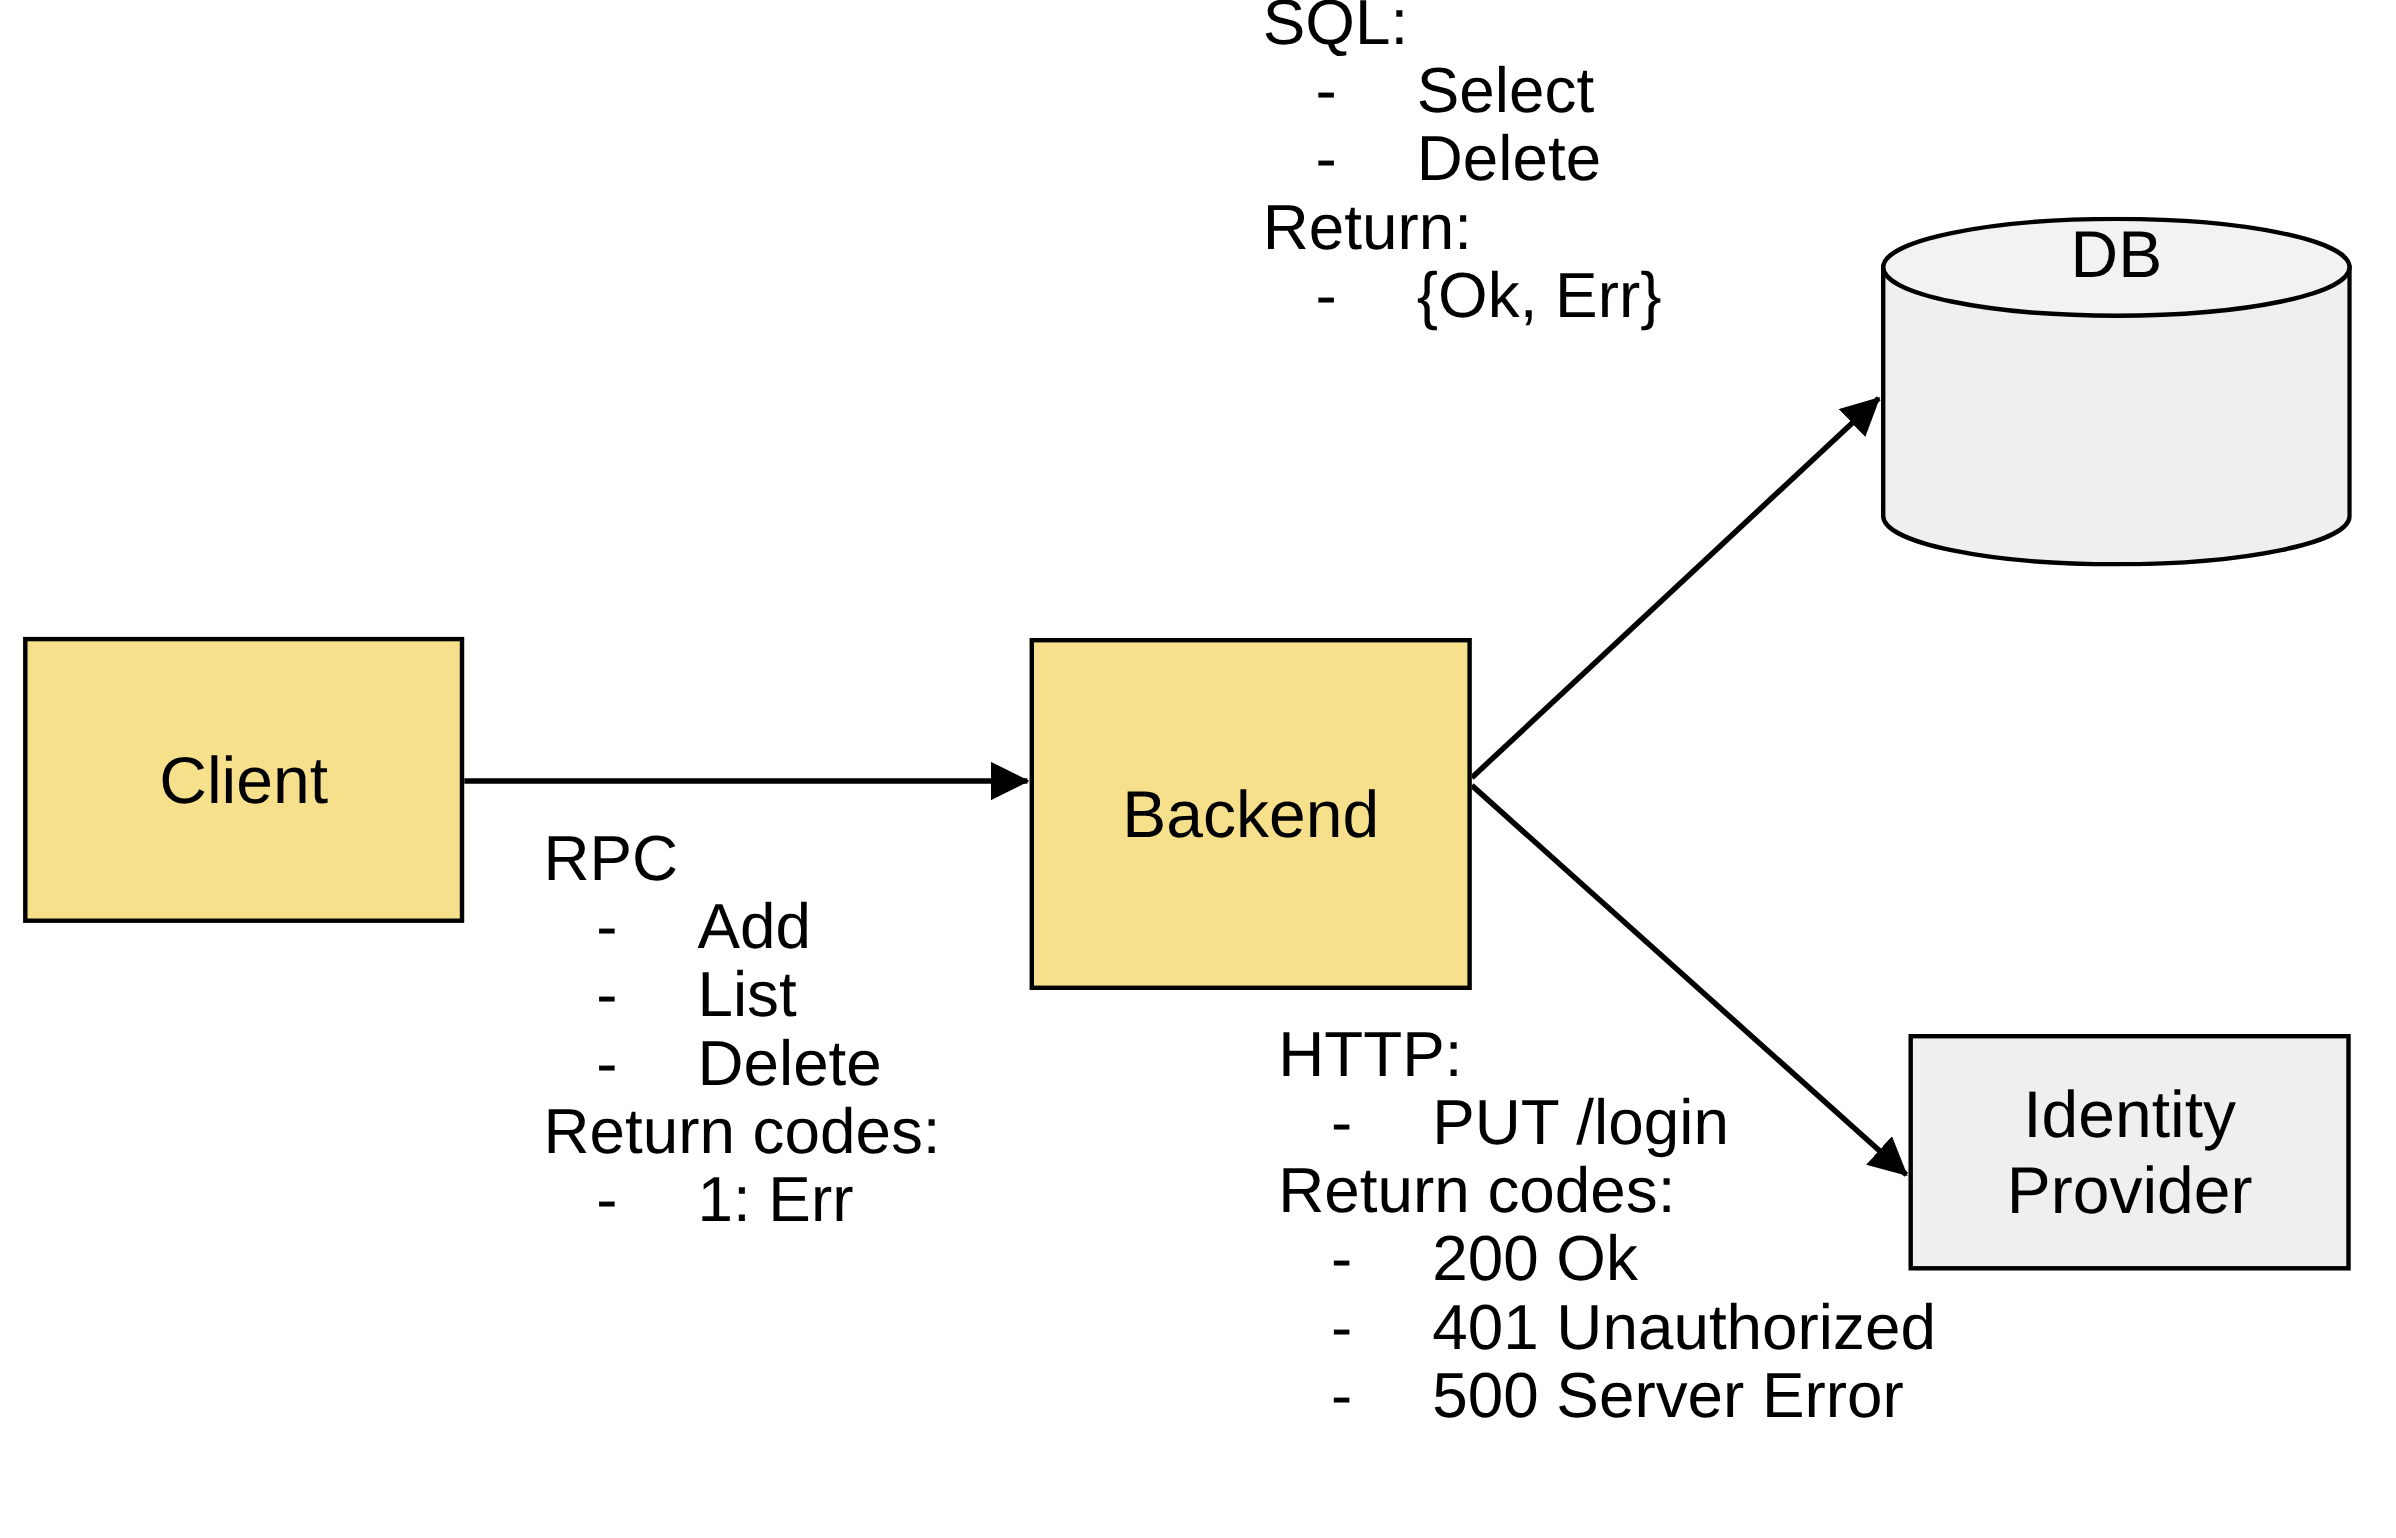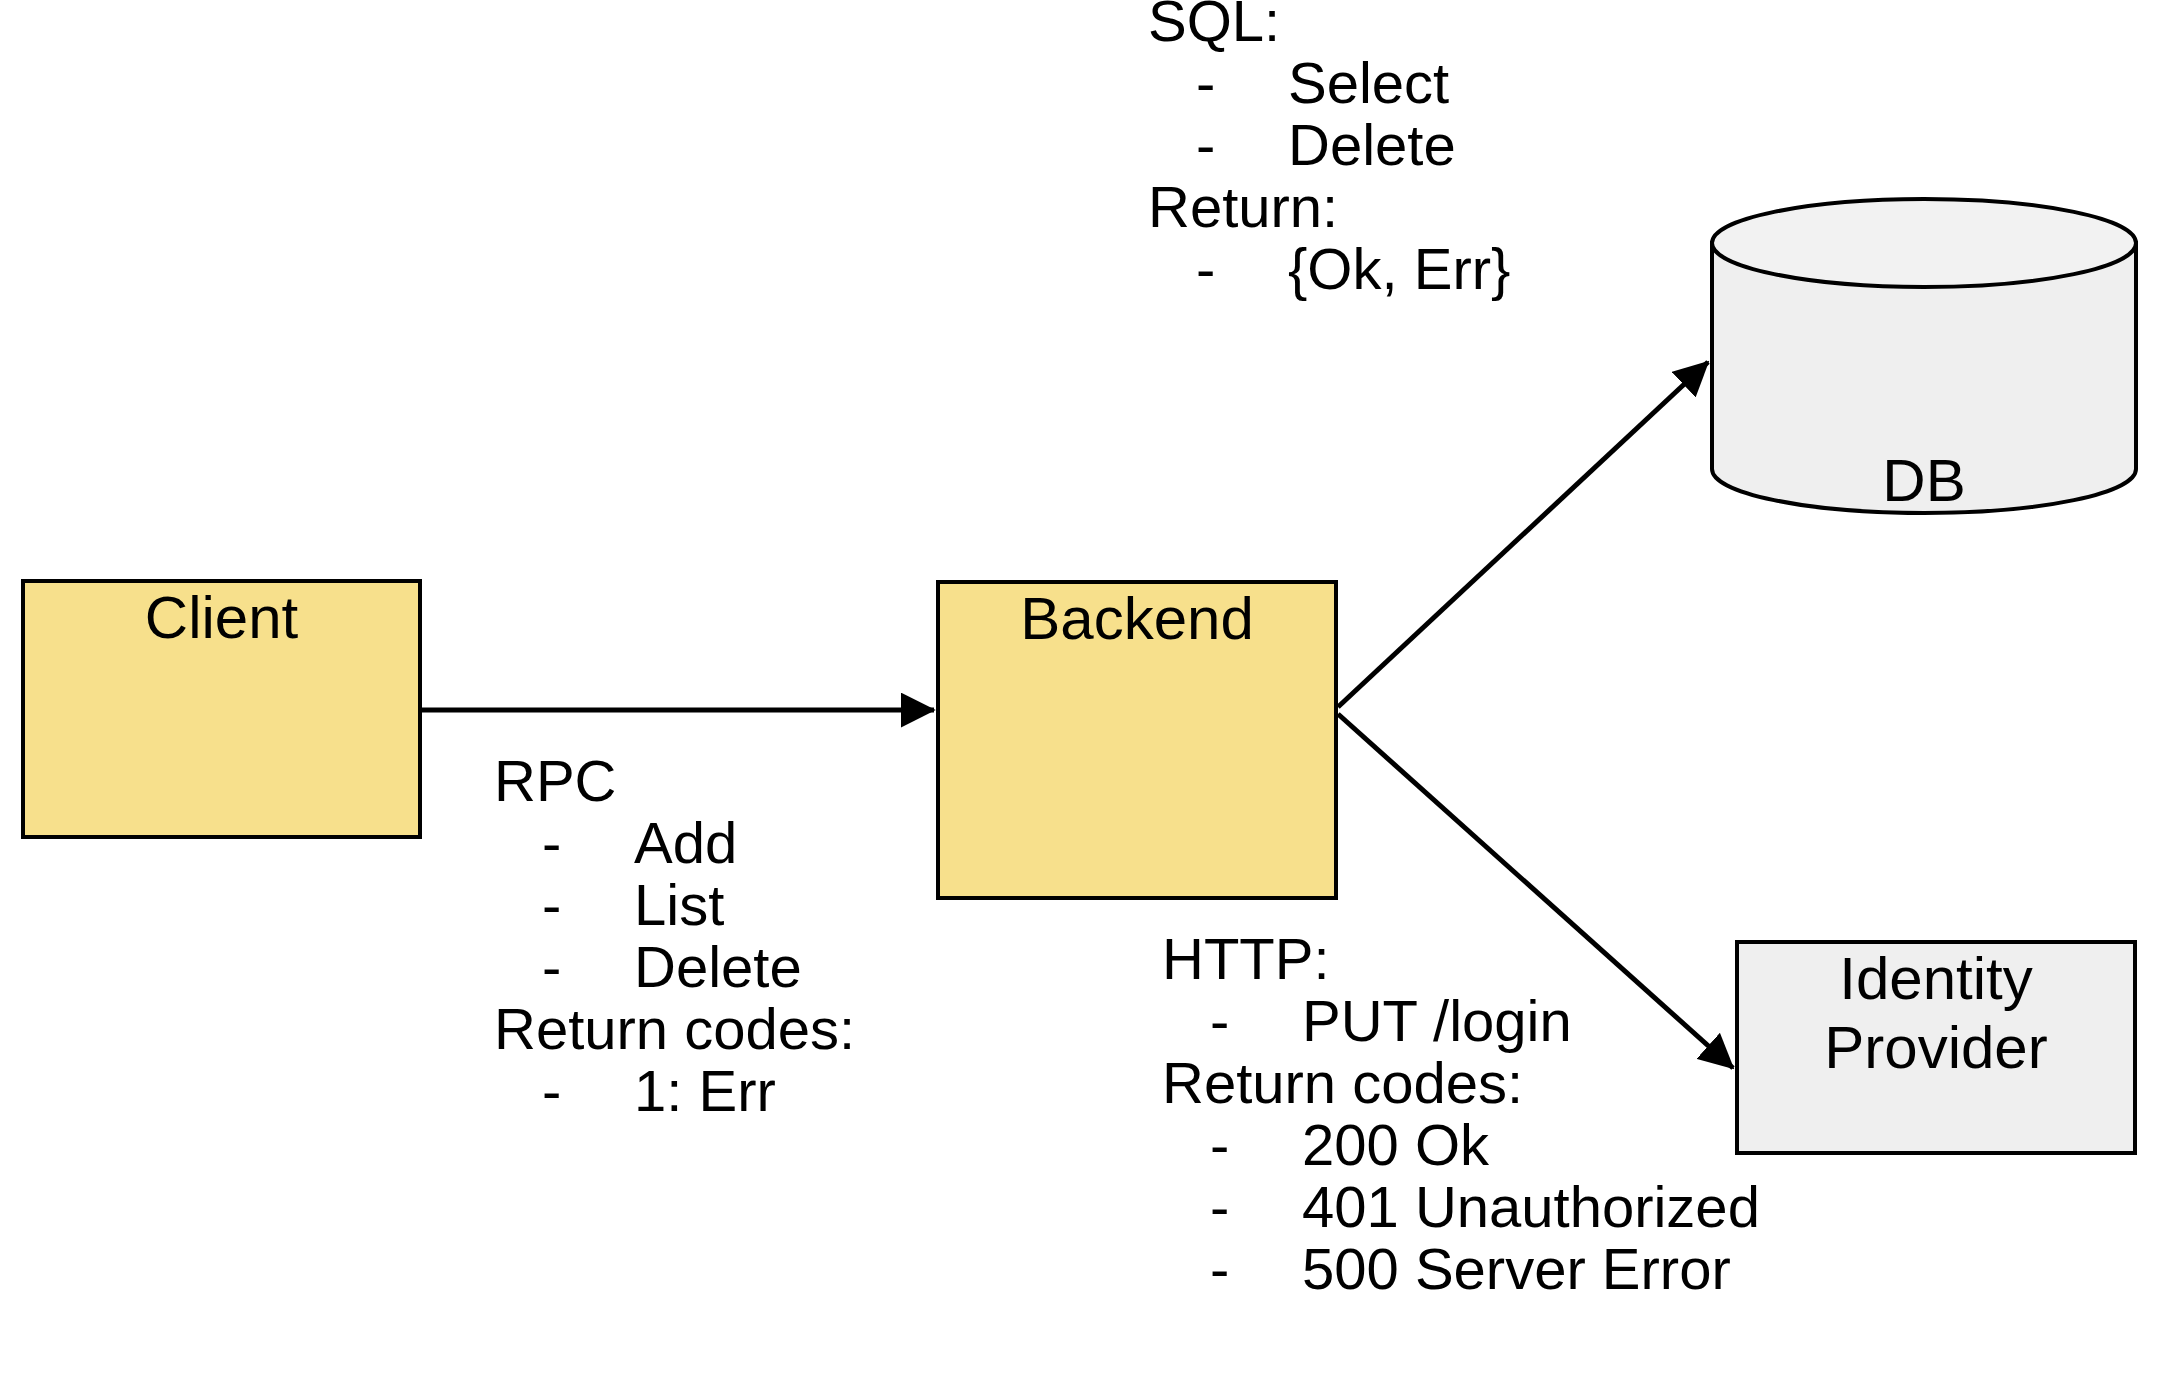--- a/index.html
+++ b/index.html
@@ -17,21 +17,21 @@
     width: 2178px;
     height: 1398px;
     background: #ffffff;
     overflow: hidden;
   }
   .node {
     position: absolute;
     box-sizing: border-box;
     border: 4px solid #000000;
     display: flex;
-    align-items: flex-start;
+    align-items: center;
     justify-content: center;
     text-align: center;
     font-size: 60px;
     line-height: 1.15;
     white-space: pre-line;
   }
   #node-client {
     left: 21px;
     top: 579px;
     width: 401px;
@@ -59,21 +59,21 @@
     width: 428px;
     height: 318px;
   }
   #node-db .db-label {
     position: absolute;
     left: 0;
     top: 0;
     width: 100%;
     height: 100%;
     display: flex;
-    align-items: flex-end;
+    align-items: flex-start;
     justify-content: center;
     font-size: 60px;
     z-index: 3;
     pointer-events: none;
   }
   #edges {
     position: absolute;
     left: 0;
     top: 0;
     width: 2178px;

